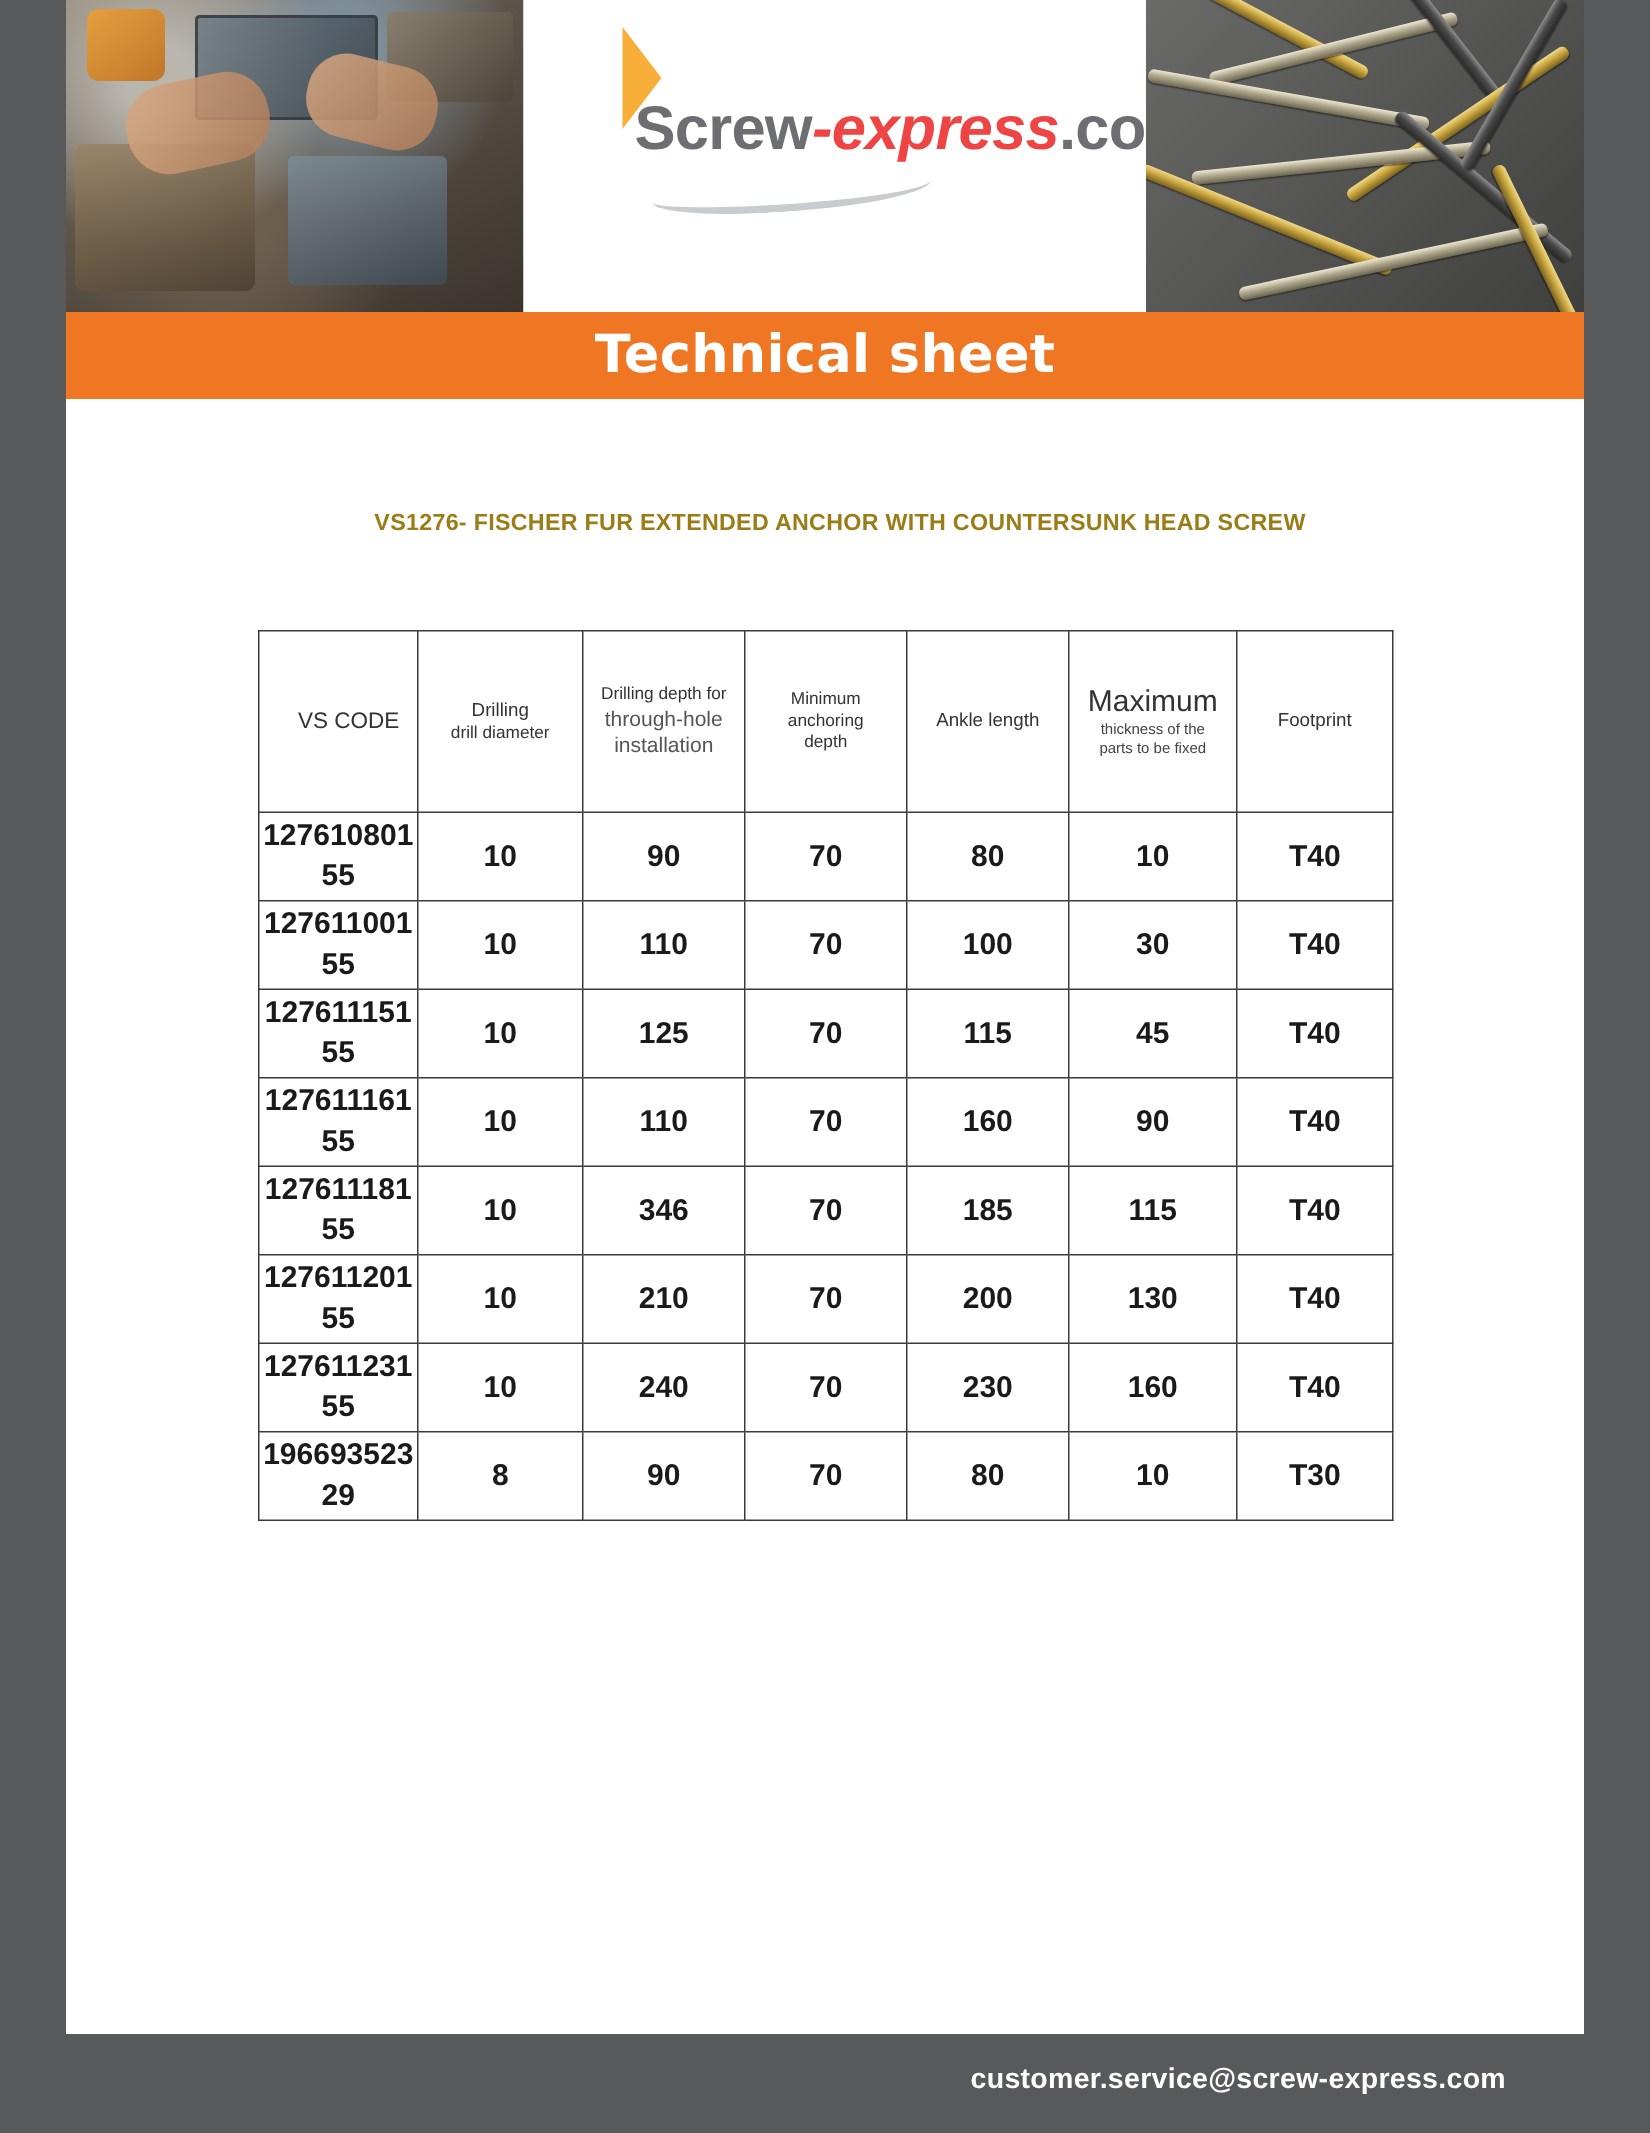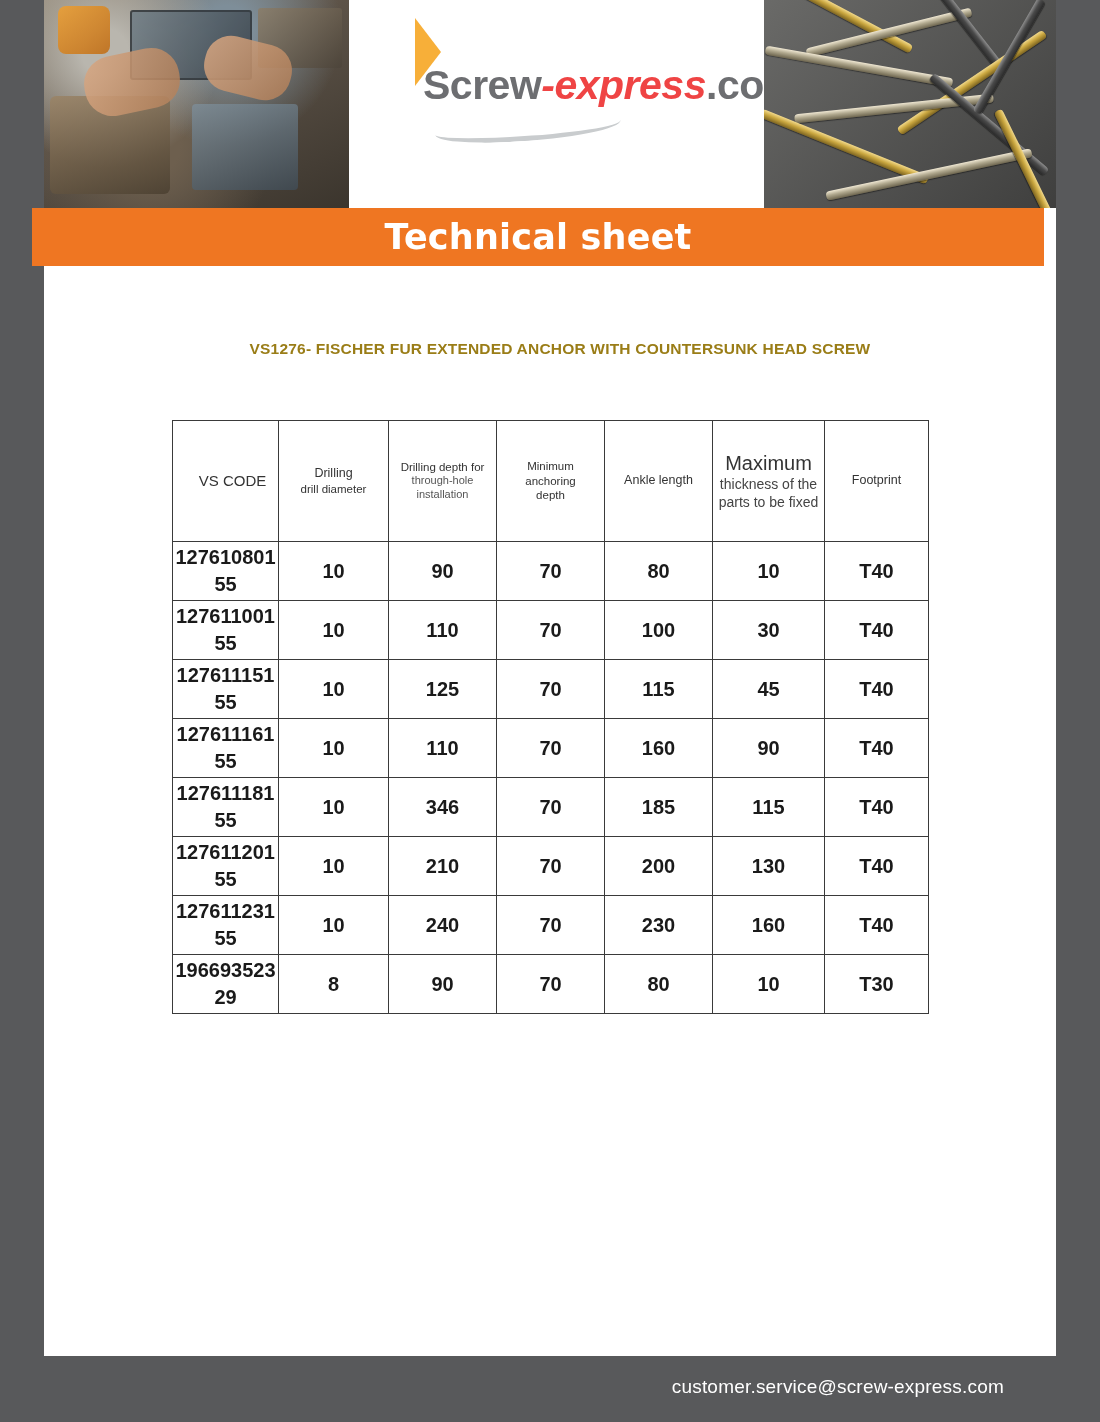--- a/index.html
+++ b/index.html
@@ -160,21 +160,21 @@
     width: 0;
     height: 0;
     border-left: 26px solid #f6a623;
     border-top: 34px solid transparent;
     border-bottom: 34px solid transparent;
     opacity: 0.9;
   }
   
   .banner {
     position: absolute;
-    left: 32px;
+    left: 44px;
     top: 208px;
     width: 1012px;
     height: 58px;
     background: #ef7622;
   }
   .banner-text {
     position: absolute;
     left: 0;
     top: 0;
     width: 1012px;
@@ -229,22 +229,22 @@
     color: #1a1a1a;
     text-align: left;
     padding-left: 18px !important;
   }
   .hdr-stack {
     display: block;
   }
   .hdr-l1 { font-size: 12.5px; display: block; }
   .hdr-l2 { font-size: 11.5px; display: block; }
   .hdr-big { font-size: 20px; display: block; }
-  .hdr-small { font-size: 14px; display: block; color: #444; }
-  .hdr-tiny { font-size: 11px; display: block; color: #555; }
+  .hdr-small { font-size: 10px; display: block; color: #444; }
+  .hdr-tiny { font-size: 14px; display: block; color: #555; }
   table.spec tbody td {
     height: 58px;
     font-size: 20px;
     font-weight: bold;
     color: #1a1a1a;
   }
   td.code-cell {
     font-size: 14.5px;
     font-weight: bold;
     text-align: left;
@@ -268,21 +268,21 @@
     width: 1100px;
     height: 66px;
     background: #58595b;
   }
   .footer-email {
     position: absolute;
     right: 96px;
     top: 1376px;
     color: #ffffff;
     font-size: 19px;
-    font-weight: normal;
+    font-weight: bold;
     letter-spacing: 0.2px;
   }
   .footer-white-gap {
     position: absolute;
     left: 44px;
     top: 1340px;
     width: 1012px;
     height: 16px;
     background: #ffffff;
   }

